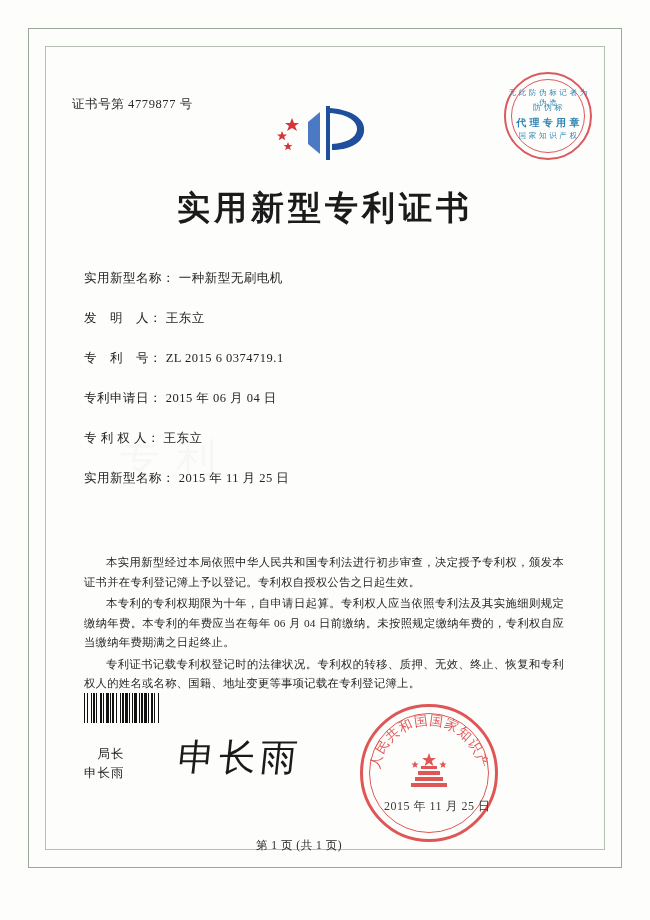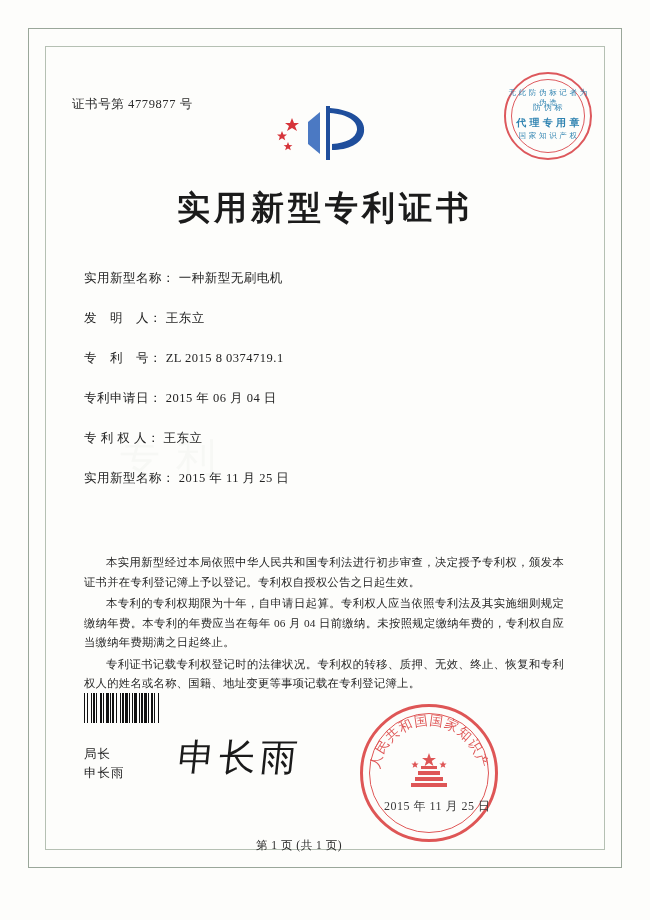--- a/index.html
+++ b/index.html
@@ -148,20 +148,21 @@
   }
 
   .signer {
     position: absolute;
     left: 84px;
     top: 745px;
     font-size: 12.5px;
     line-height: 19px;
     color: #1f1f1f;
     letter-spacing: 1px;
+    text-align: right;
   }
   .signature {
     position: absolute;
     left: 178px;
     top: 733px;
     font-size: 37px;
     color: #1a1a1a;
     font-family: "Liberation Serif", serif;
     transform: skewX(-6deg);
     letter-spacing: 4px;
@@ -275,21 +276,21 @@
     <div class="field">
       <span class="lbl">实用新型名称：</span>
       <span class="val">一种新型无刷电机</span>
     </div>
     <div class="field">
       <span class="lbl">发　明　人：</span>
       <span class="val">王东立</span>
     </div>
     <div class="field">
       <span class="lbl">专　利　号：</span>
-      <span class="val">ZL 2015 8 0374719.1</span>
+      <span class="val">ZL 2015 6 0374719.1</span>
     </div>
     <div class="field">
       <span class="lbl">专利申请日：</span>
       <span class="val">2015 年 06 月 04 日</span>
     </div>
     <div class="field">
       <span class="lbl">专 利 权 人：</span>
       <span class="val">王东立</span>
     </div>
     <div class="field">

